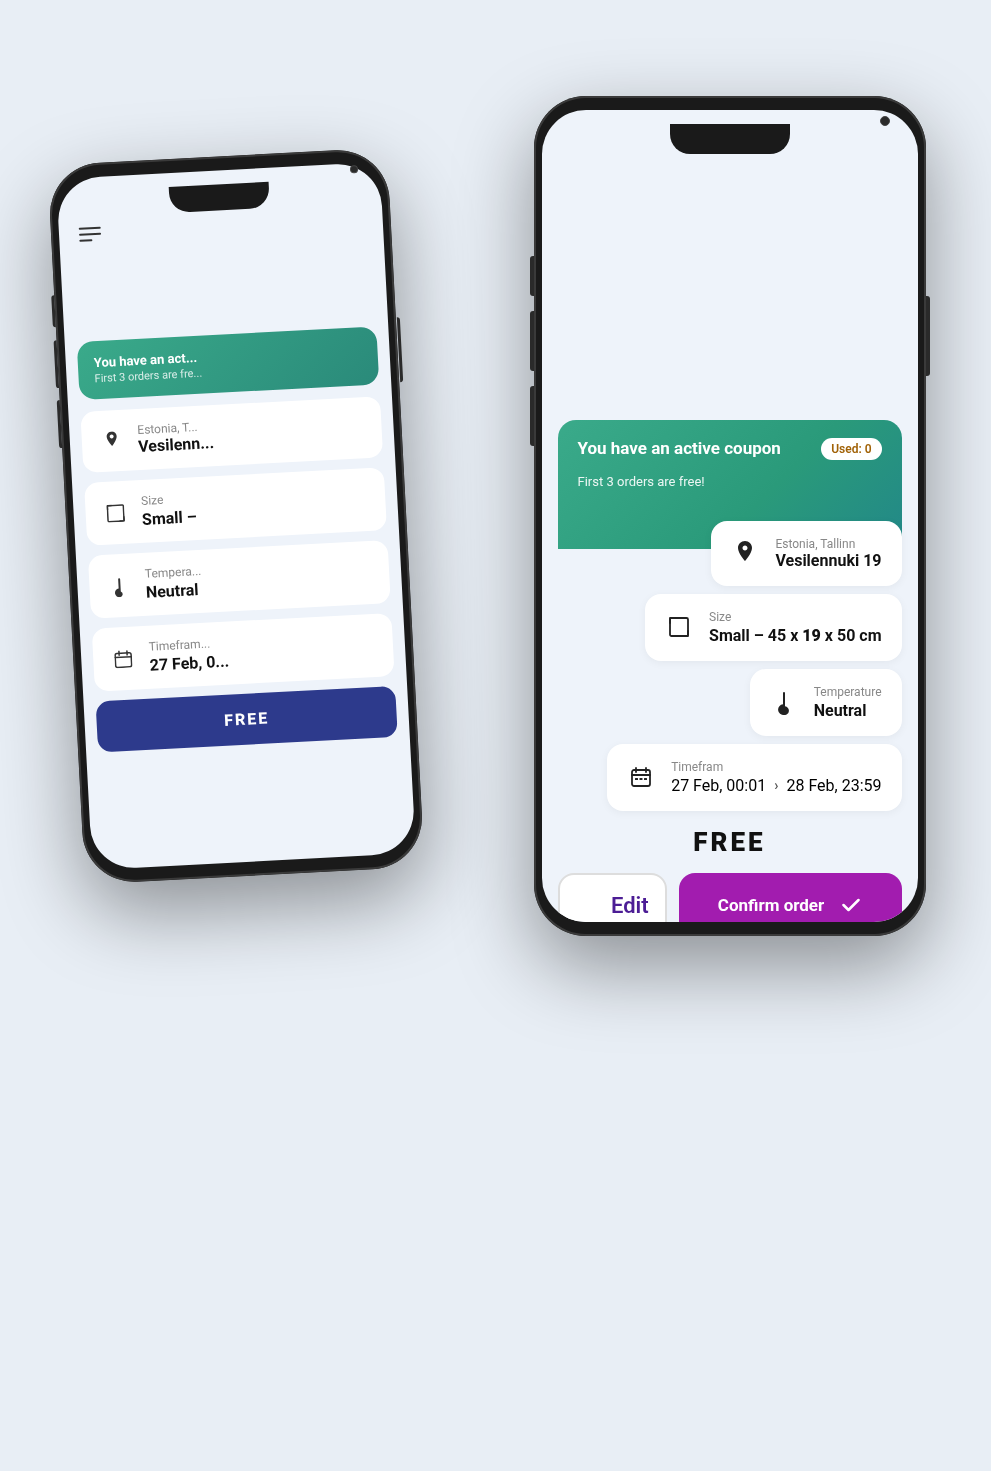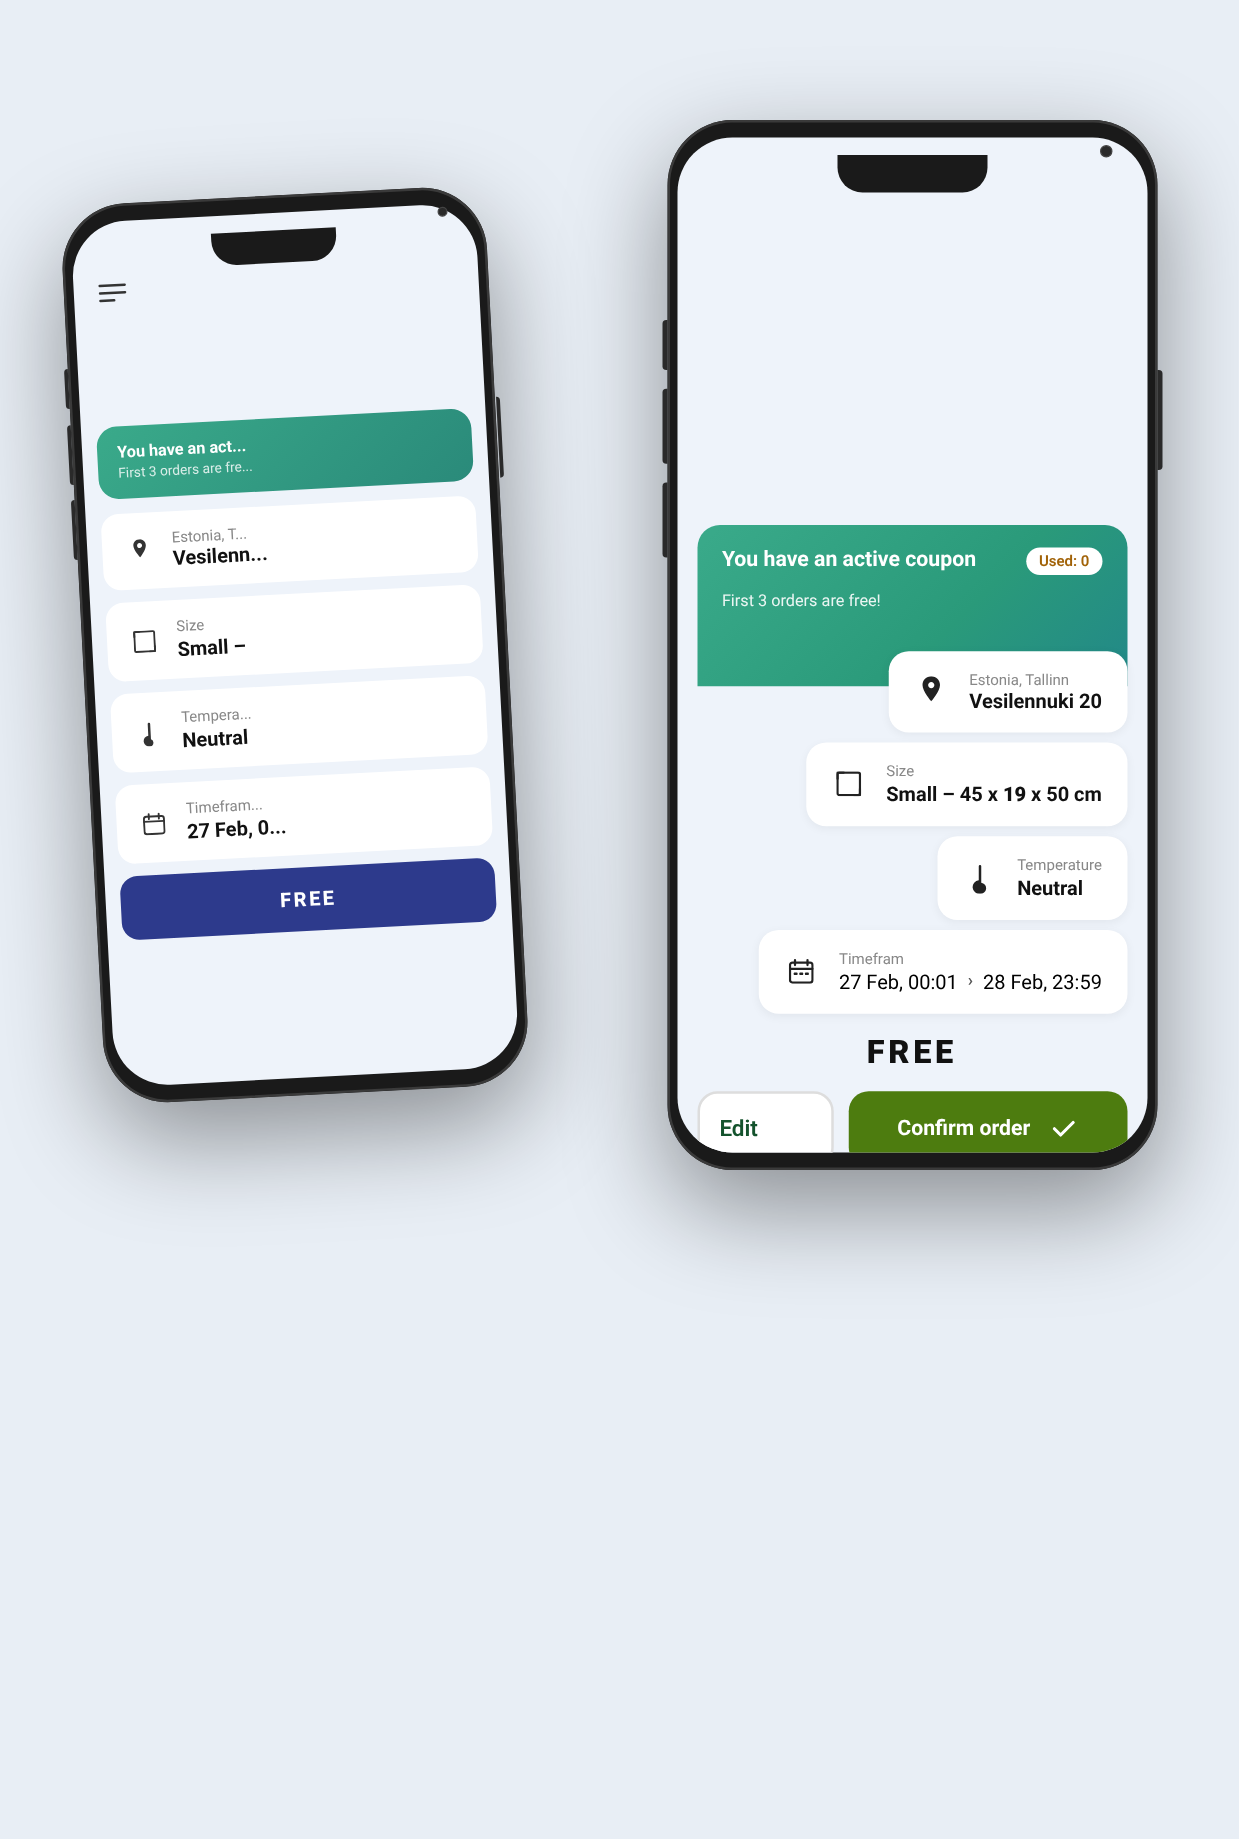--- a/index.html
+++ b/index.html
@@ -291,30 +291,30 @@
       gap: 12px;
       margin: 8px 16px 16px 16px;
     }
 
     .btn-edit {
       flex: 1;
       background: white;
       border: 2px solid #ddd;
       border-radius: 16px;
       padding: 18px 16px;
-      font-size: 18px;
+      font-size: 22px;
       font-weight: 600;
-      color: #14532d;
-      text-align: left;
+      color: #4c1d95;
+      text-align: right;
       cursor: pointer;
     }
 
     .btn-confirm {
       flex: 2.5;
-      background: #4d7c0f;
+      background: #a21caf;
       border-radius: 16px;
       padding: 18px 20px;
       font-size: 17px;
       font-weight: 700;
       color: white;
       text-align: center;
       cursor: pointer;
       display: flex;
       align-items: center;
       justify-content: center;
@@ -548,21 +548,21 @@
         <div class="cards-container">
 
           <div class="info-card">
             <div class="card-icon">
               <svg width="18" height="24" viewBox="0 0 18 24" fill="none">
                 <path d="M9 0C5.13 0 2 3.13 2 7c0 5.25 7 13 7 13s7-7.75 7-13c0-3.87-3.13-7-7-7zm0 9.5c-1.38 0-2.5-1.12-2.5-2.5S7.62 4.5 9 4.5s2.5 1.12 2.5 2.5S10.38 9.5 9 9.5z" fill="#222"></path>
               </svg>
             </div>
             <div class="card-text">
               <div class="address-sub">Estonia, Tallinn</div>
-              <div class="address-main">Vesilennuki 20</div>
+              <div class="address-main">Vesilennuki 19</div>
             </div>
           </div>
 
           <div class="info-card">
             <div class="card-icon">
               <svg width="20" height="20" viewBox="0 0 20 20" fill="none">
                 <rect x="1" y="1" width="18" height="18" rx="1.5" stroke="#222" stroke-width="1.8" fill="none"></rect>
                 <path d="M1 1l5 0M1 1l0 5M19 19l-5 0M19 19l0-5" stroke="#222" stroke-width="1.8" stroke-linecap="round"></path>
               </svg>
             </div>

